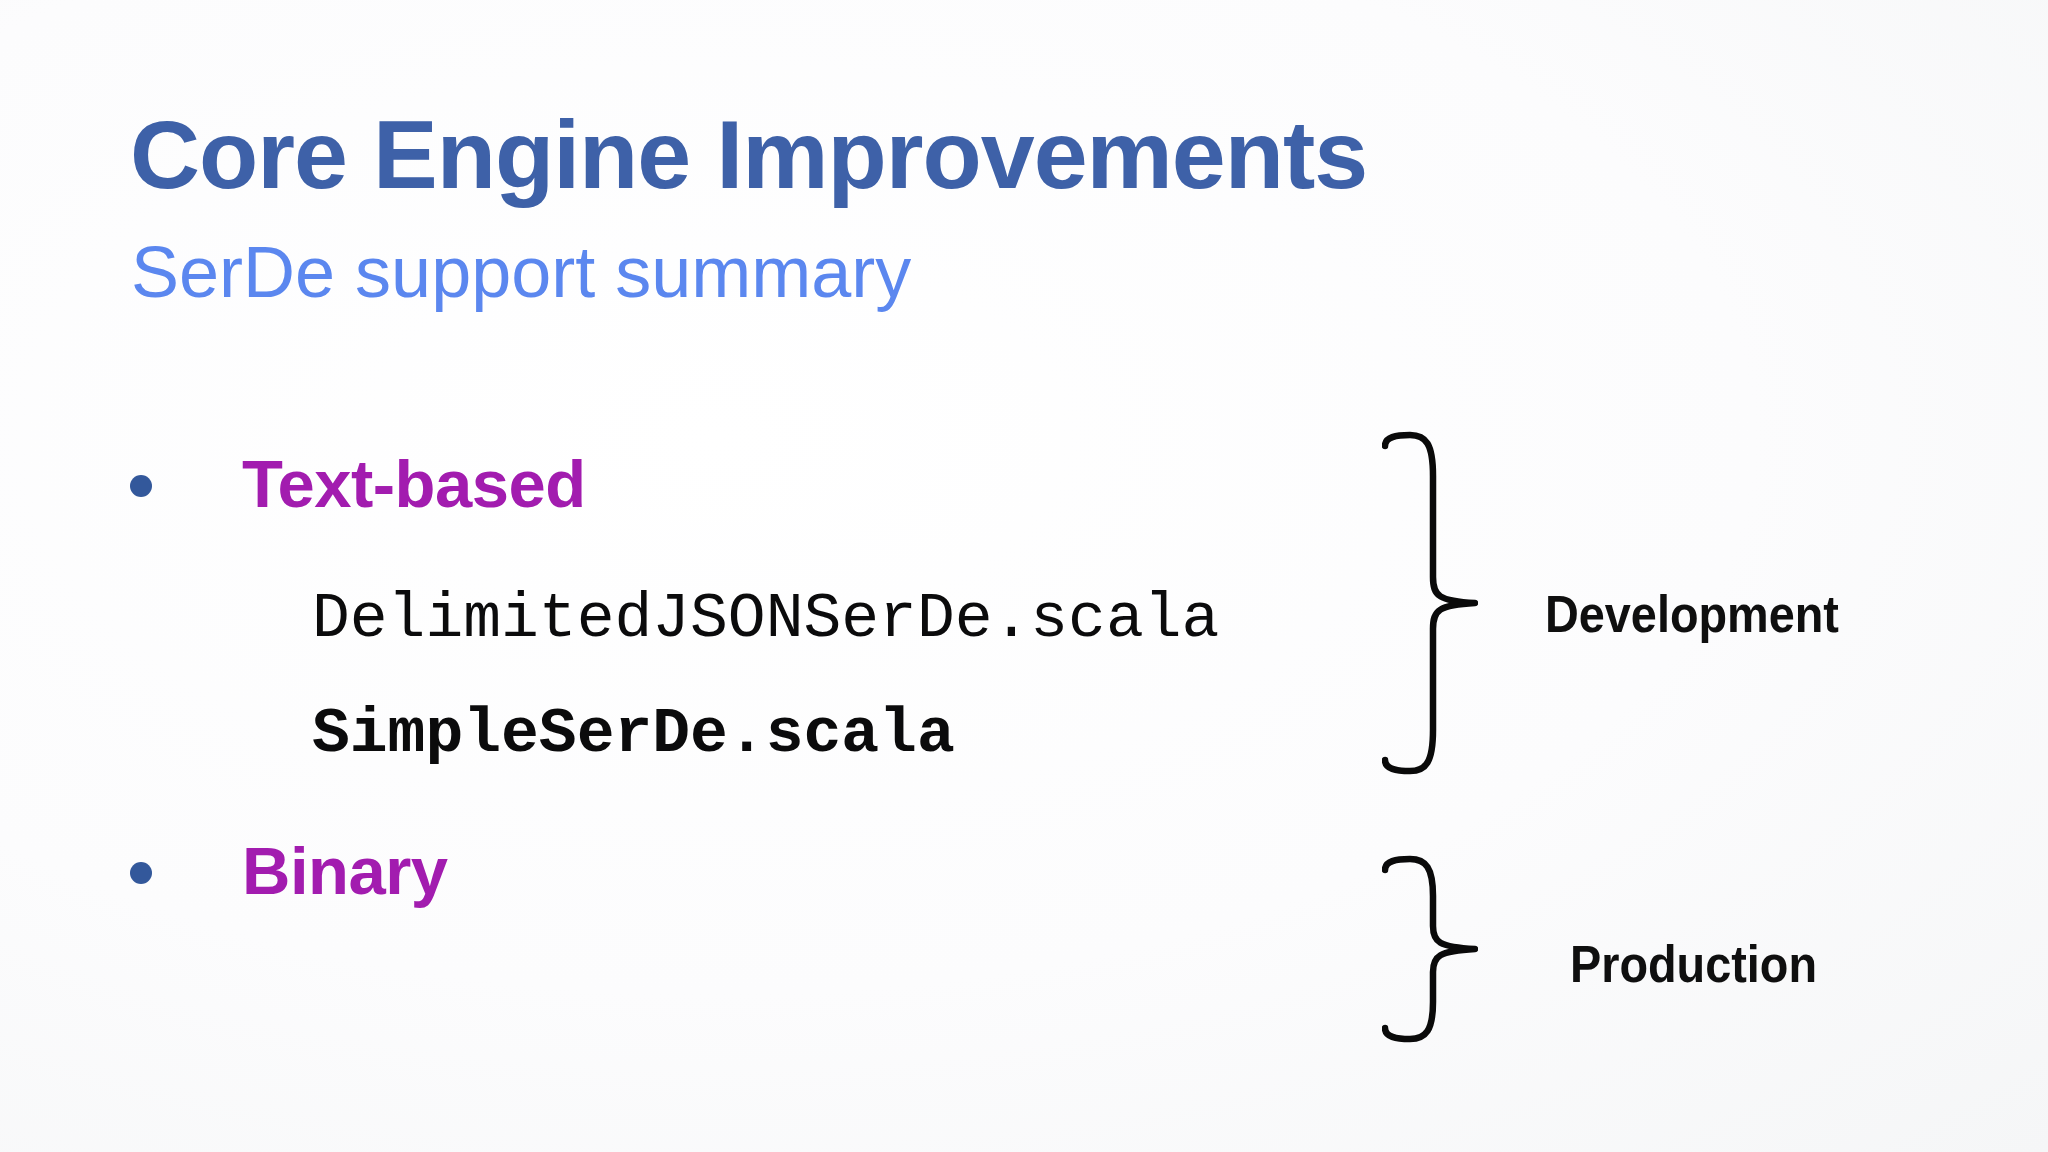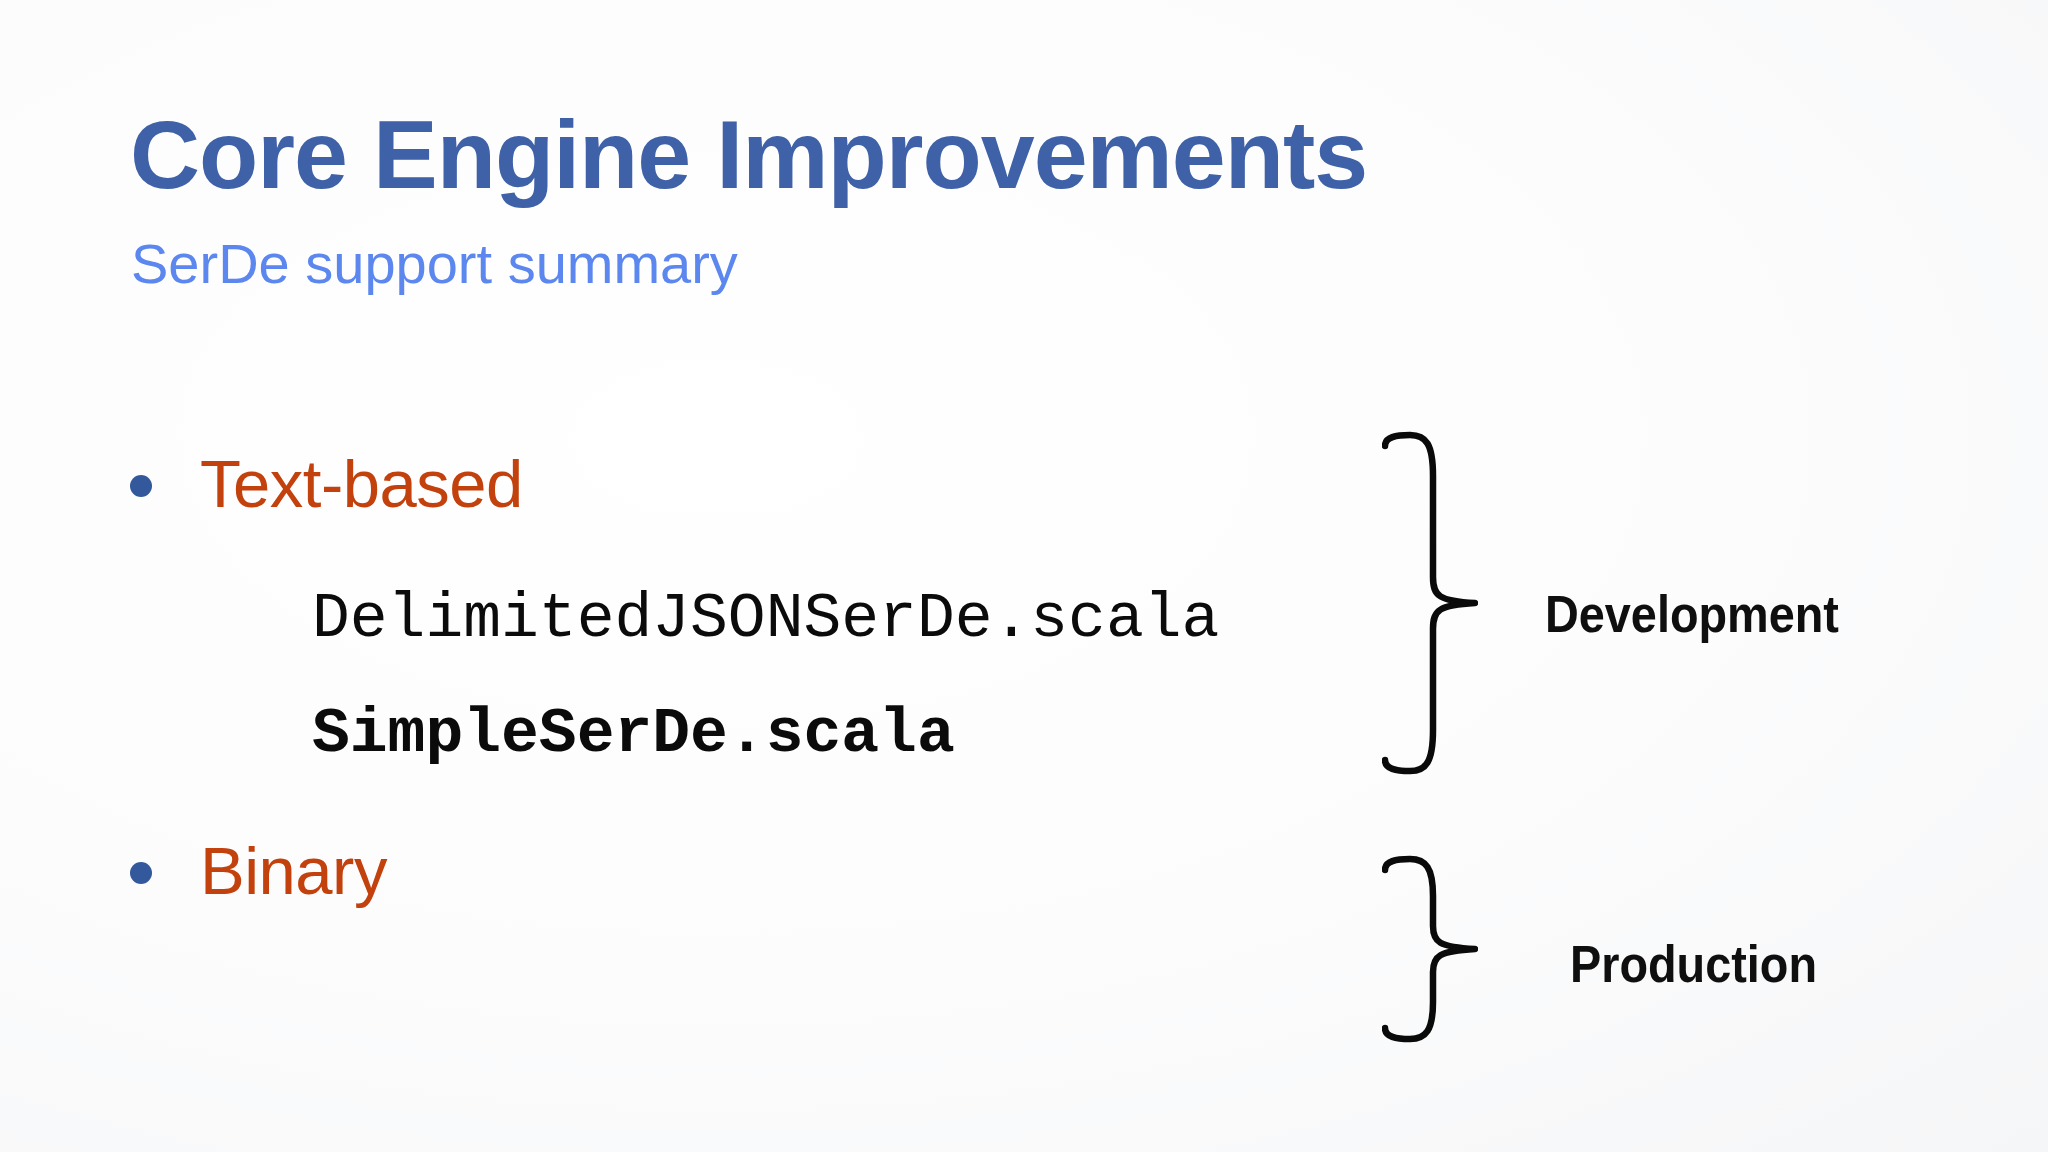--- a/index.html
+++ b/index.html
@@ -24,39 +24,40 @@
     left: 130px; top: 106px;
     font-size: 97px;
     line-height: 1;
     font-weight: bold;
     letter-spacing: -1px;
     color: #3e61a8;
     margin: 0;
   }
   .subtitle {
     left: 131px; top: 236px;
-    font-size: 56px;
+    font-size: 72px;
     line-height: 1;
     color: #5b87ef;
   }
 
   .bullet-dot {
     width: 22px; height: 22px;
     border-radius: 50%;
     background: #33589b;
   }
   .dot-1 { left: 130px; top: 475px; }
   .dot-2 { left: 130px; top: 862px; }
 
   .bullet-label {
     font-size: 67px;
     line-height: 1;
-    font-weight: normal;
+    font-weight: bold;
     letter-spacing: -0.5px;
-    color: #c2410c;
+    color: #a21caf;
+    margin-left: 42px;
   }
   .bullet-label-1 { left: 200px; top: 450px; }
   .bullet-label-2 { left: 200px; top: 837px; }
 
   .code-line {
     font-family: "Liberation Mono", monospace;
     font-size: 63px;
     line-height: 1;
     color: #0b0b0c;
     margin-left: 44px;

